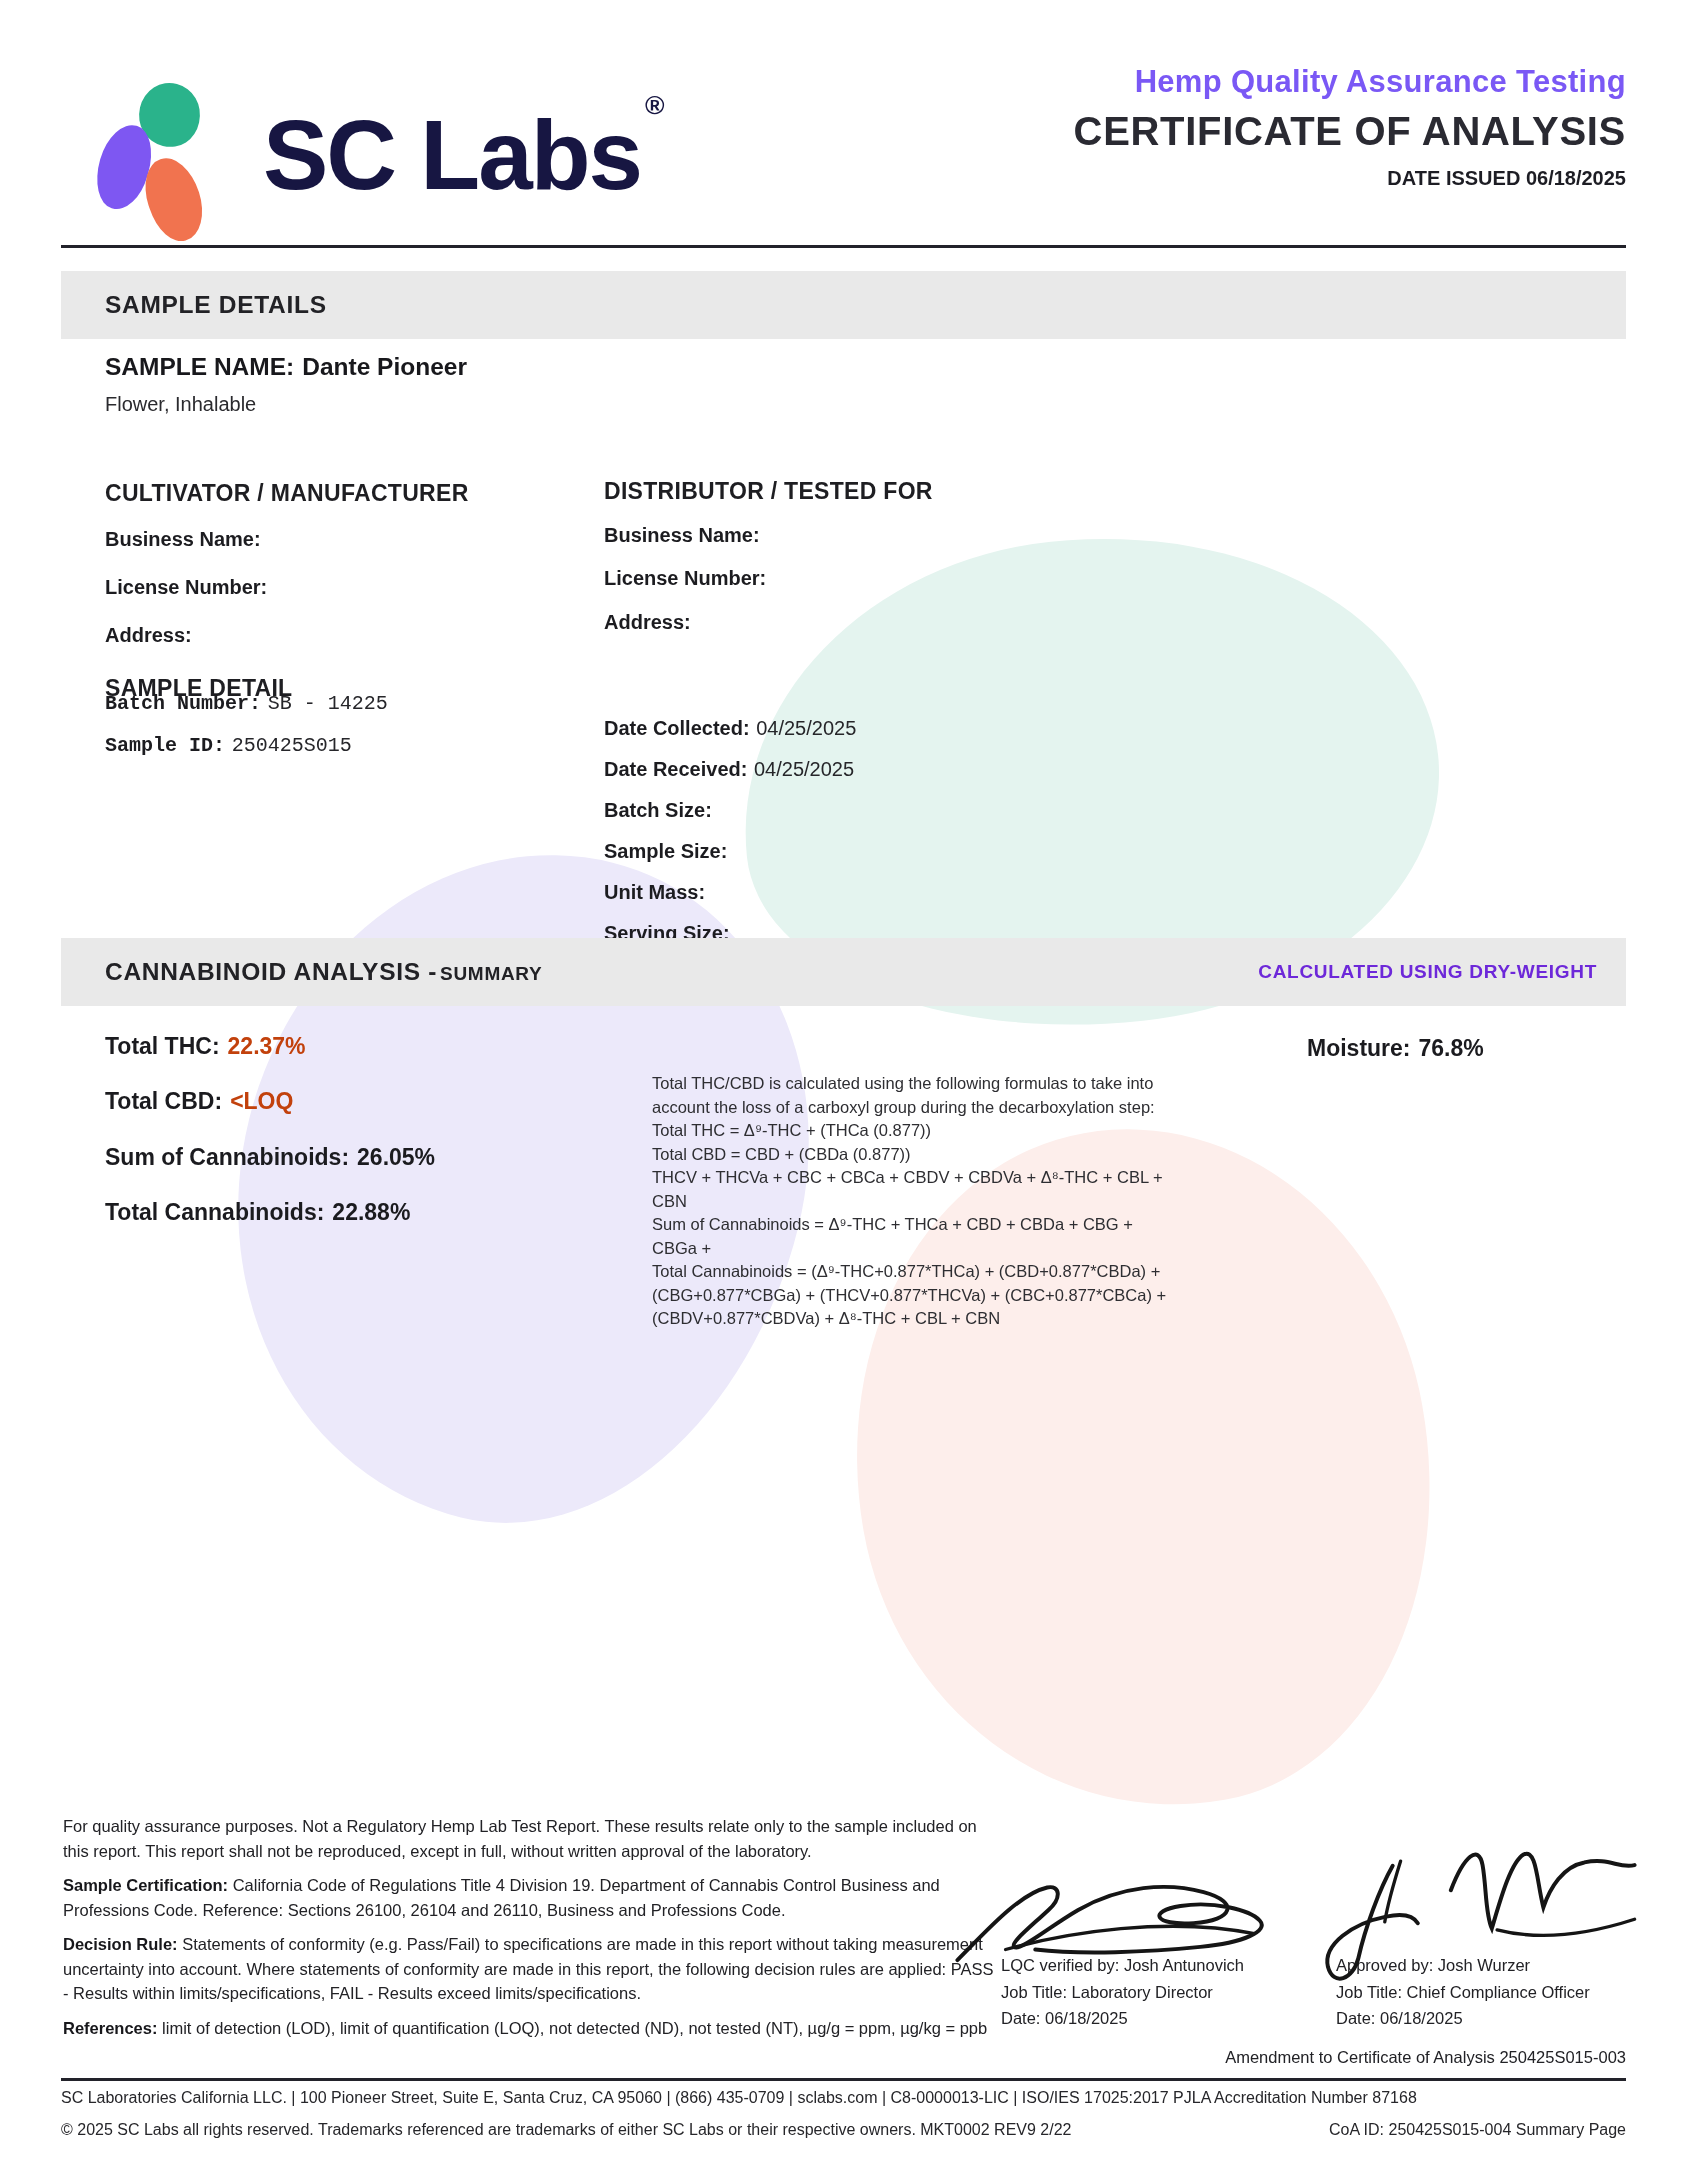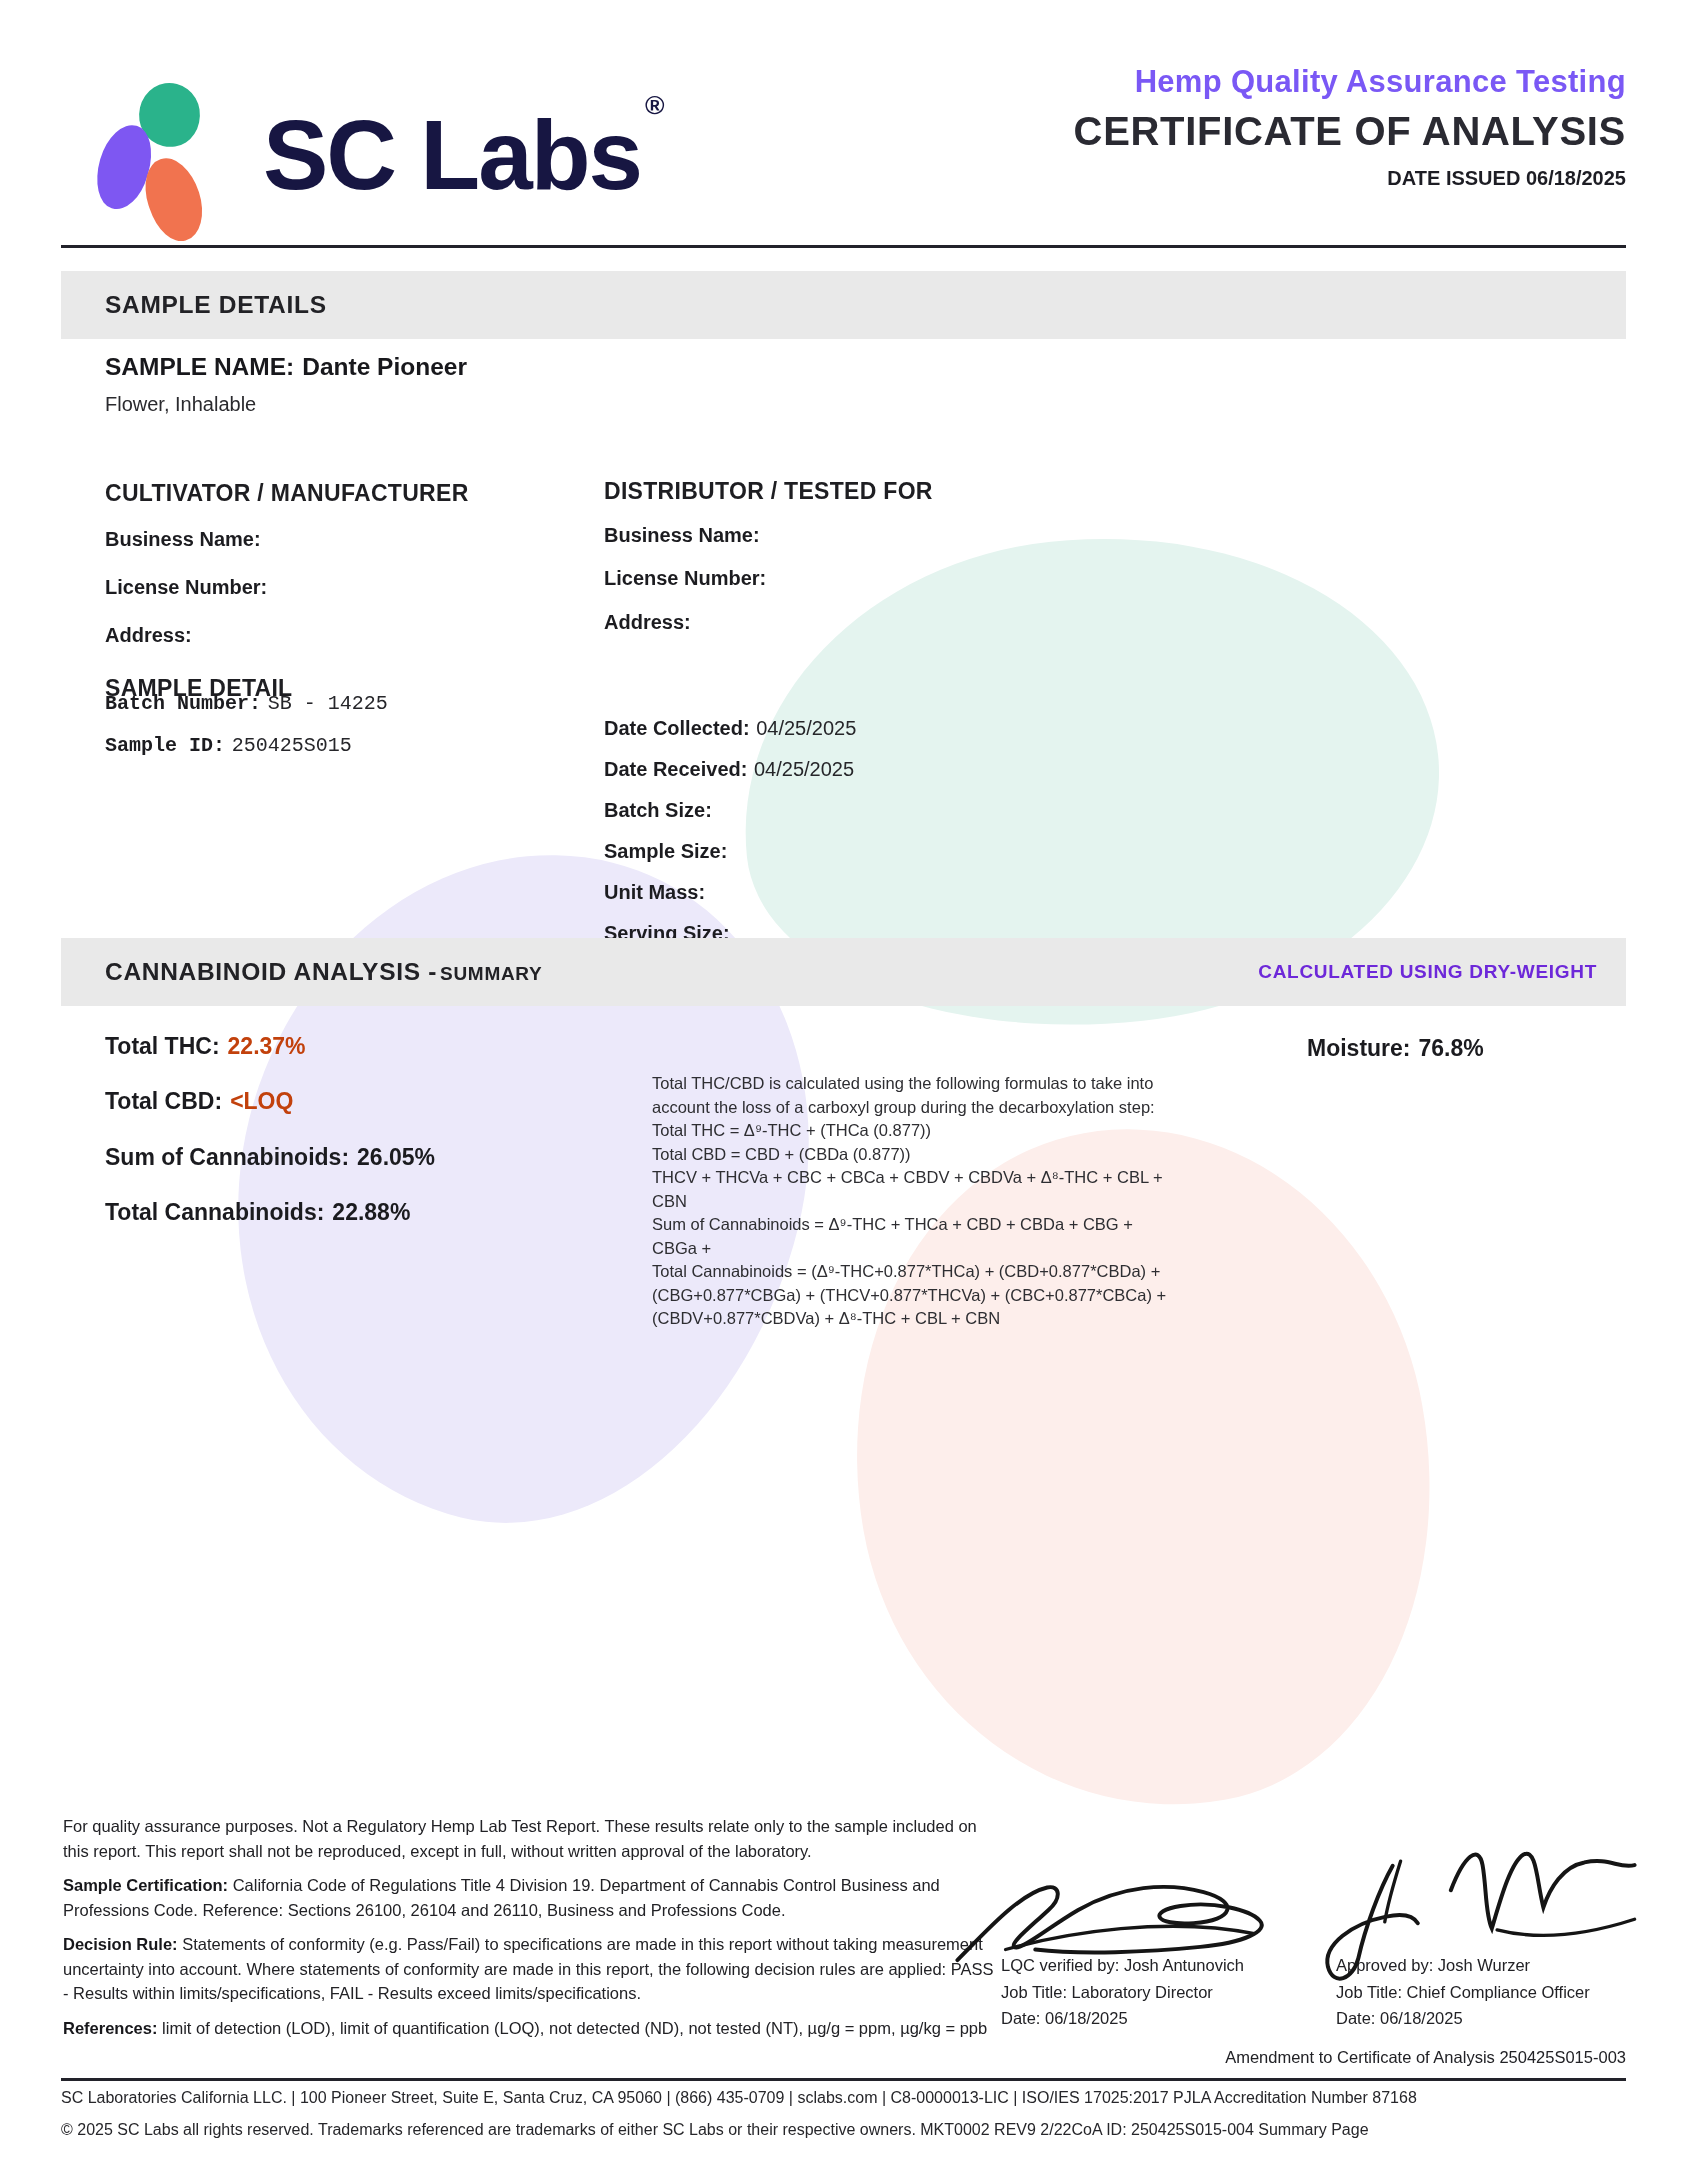--- a/index.html
+++ b/index.html
@@ -95,21 +95,21 @@
   .legal .lead { font-weight:700; color:#17171b; }
 
   
   .sig-svg { position:absolute; }
   .sig-text { position:absolute; font-size:16.5px; line-height:26.5px; color:#222226; }
 
   .amendment { right:61px; top:2048px; font-size:16.5px; color:#222226;text-align:right; }
 
   .footer1 { left:61px; top:2089px; width:1565px; font-size:16px; color:#26262a; white-space:nowrap; }
   .footer2 { left:61px; top:2121px; width:1565px; font-size:16px; color:#26262a;
-             display:flex; }
+             display:flex; justify-content:space-between; }
 </style>
 </head>
 <body>
 
 <div class="page">
 
   <div class="blob blob-teal"></div>
   <div class="blob blob-lavender"></div>
   <div class="blob blob-pink"></div>
 

